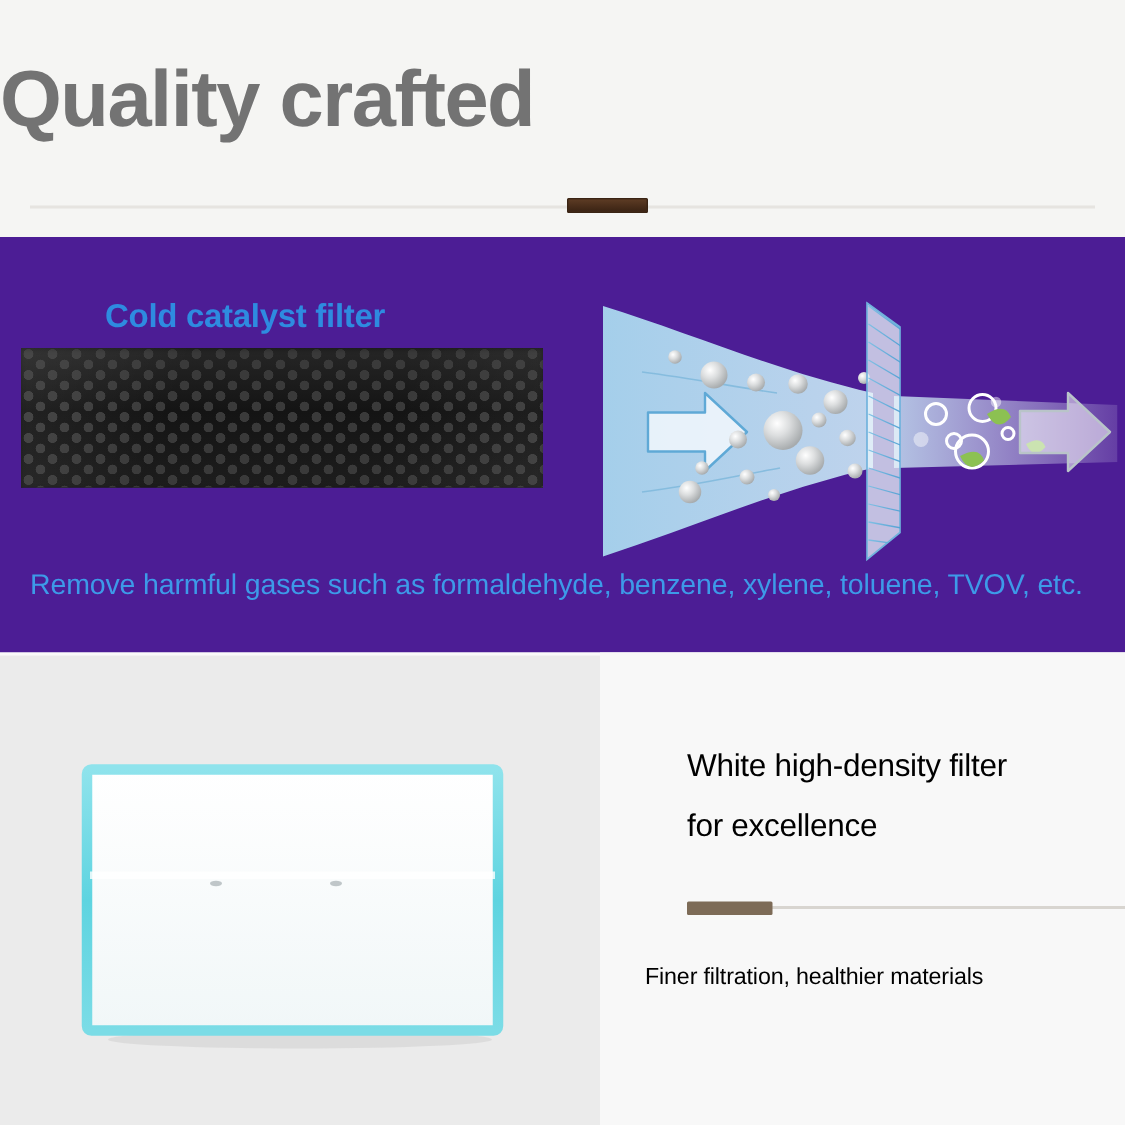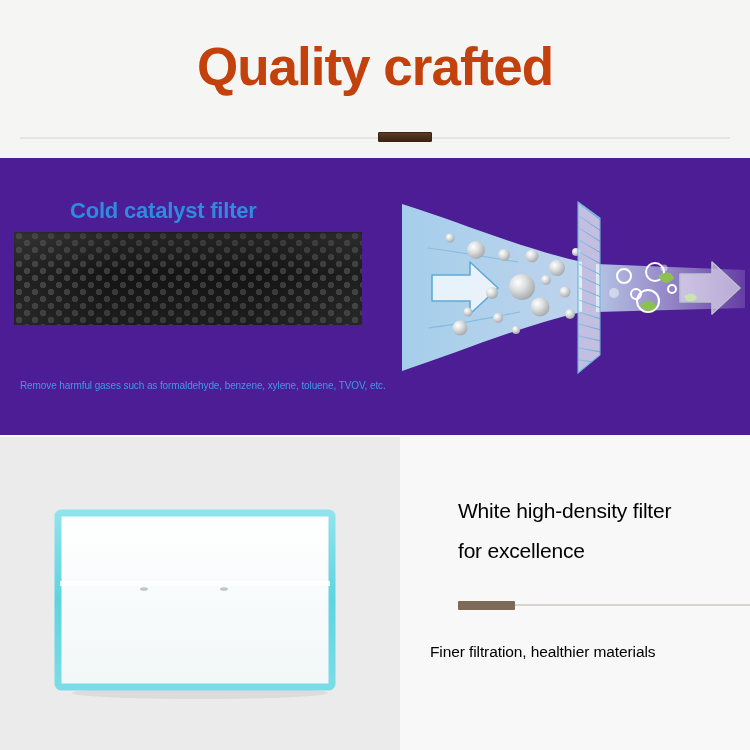--- a/index.html
+++ b/index.html
@@ -13,25 +13,24 @@
   }
   .page{position:relative;width:750px;height:750px;overflow:hidden;background:#ffffff;}
 
   
   .header{
     position:absolute;left:0;top:0;width:750px;height:158px;
     background:#f5f5f3;
   }
   .header-title{
     position:absolute;left:0;top:36px;width:750px;
-    text-align:center;
     font-size:53px;
     font-weight:bold;
     letter-spacing:-1px;
-    color:#c2410c;
+    color:#737373;
     font-family:"Liberation Sans", sans-serif;
   }
   .header-rule{
     position:absolute;left:20px;top:137px;width:710px;height:2px;
     background:#e6e4e0;
   }
   .header-accent{
     position:absolute;left:378px;top:132px;width:54px;height:10px;
     background:#4a2e1b;
     border:1px solid #3a2414;
@@ -63,21 +62,21 @@
       linear-gradient(180deg,#262626 0%,#141414 45%,#1d1d1d 100%);
     background-size:16px 14px,16px 14px,100% 100%;
     box-shadow:0 1px 3px rgba(0,0,0,.35) inset;
   }
   .carbon-sheen{
     position:absolute;left:0;top:0;width:100%;height:100%;
     background:linear-gradient(110deg,rgba(255,255,255,.07) 0%,rgba(255,255,255,0) 30%,rgba(255,255,255,0) 70%,rgba(255,255,255,.05) 100%);
   }
   .sec1-caption{
     position:absolute;left:20px;top:222px;
-    font-size:10px;color:#3d9ae8;letter-spacing:-0.1px;white-space:nowrap;
+    font-size:19px;color:#3d9ae8;letter-spacing:-0.1px;white-space:nowrap;
   }
 
   
   .diagram{position:absolute;left:400px;top:42px;width:345px;height:175px;}
   .diagram svg{display:block;}
 
   
   .sec2{
     position:absolute;left:0;top:435px;width:750px;height:315px;
     background:#fafafa;

